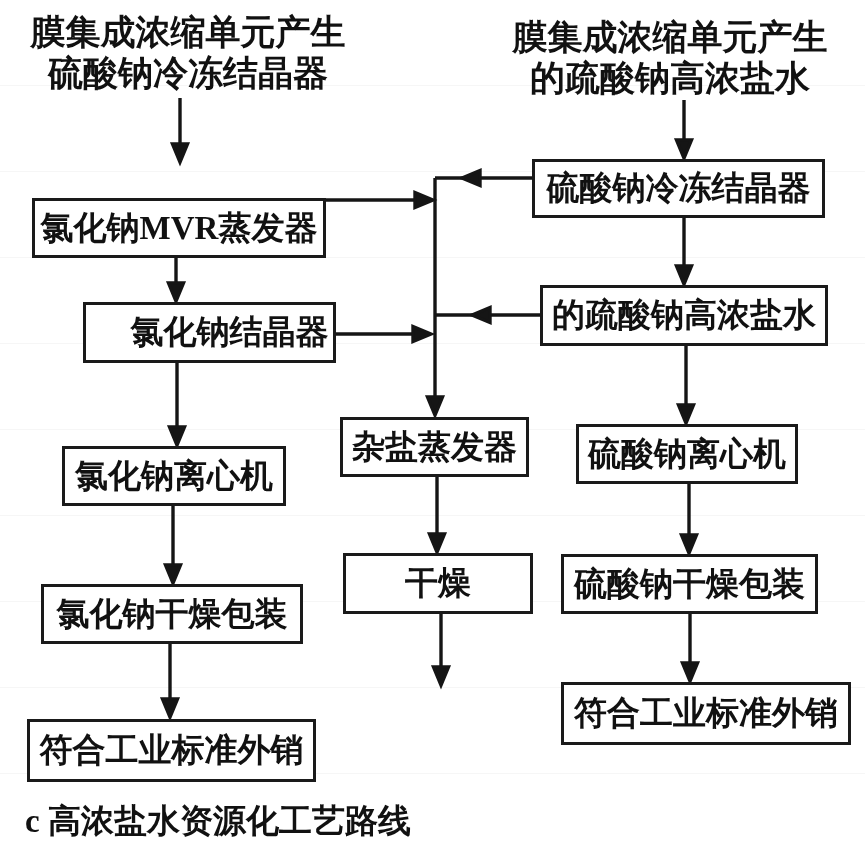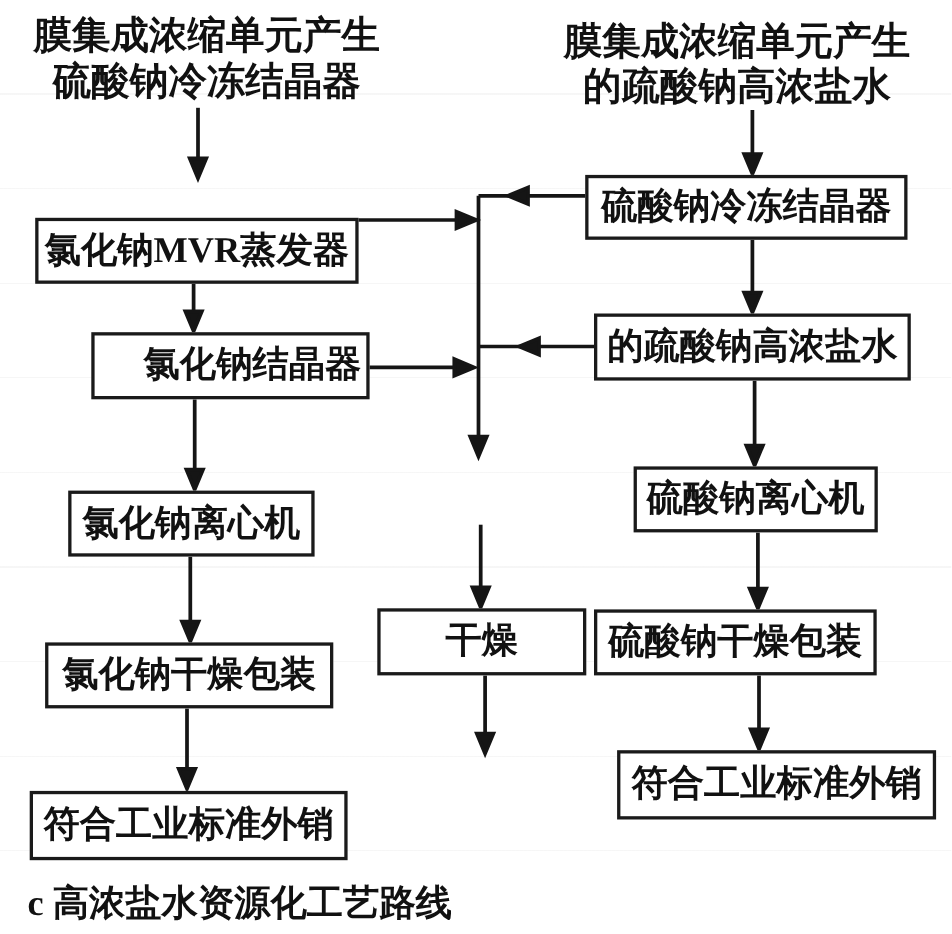--- a/index.html
+++ b/index.html
@@ -44,21 +44,21 @@
   #n2{left:83px;top:302px;width:253px;height:61px;padding-left:40px;}
   #n3{left:62px;top:446px;width:224px;height:60px;}
   #n4{left:41px;top:584px;width:262px;height:60px;}
   #n5{left:27px;top:719px;width:289px;height:63px;}
   #n6{left:340px;top:417px;width:189px;height:60px;}
   #n7{left:343px;top:553px;width:190px;height:61px;}
   #n8{left:338px;top:686px;width:216px;height:61px;}
   #n9{left:532px;top:159px;width:293px;height:59px;text-align:right;}
   #n10{left:540px;top:285px;width:288px;height:61px;}
   #n11{left:576px;top:424px;width:222px;height:60px;}
-  #n12{left:540px;top:554px;width:257px;height:60px;}
+  #n12{left:561px;top:554px;width:257px;height:60px;}
   #n13{left:561px;top:682px;width:290px;height:63px;}
   #srcL{left:8px;top:12px;width:360px;}
   #srcR{left:490px;top:17px;width:360px;}
 </style>
 </head>
 <body>
 
 <div class="canvas">
 
   <svg class="wires" width="865" height="849" viewBox="0 0 865 849">
@@ -146,20 +146,21 @@
     <div>膜集成浓缩单元产生</div>
     <div>的疏酸钠高浓盐水</div>
   </div>
 
   <div class="node" id="n1">氯化钠MVR蒸发器</div>
   <div class="node" id="n2">氯化钠结晶器</div>
   <div class="node" id="n3">氯化钠离心机</div>
   <div class="node" id="n4">氯化钠干燥包装</div>
   <div class="node" id="n5">符合工业标准外销</div>
 
+  <div class="node" id="n6">杂盐蒸发器</div>
   <div class="node" id="n7">干燥</div>
 
   <div class="node" id="n9">硫酸钠冷冻结晶器</div>
   <div class="node" id="n10">的疏酸钠高浓盐水</div>
   <div class="node" id="n11">硫酸钠离心机</div>
   <div class="node" id="n12">硫酸钠干燥包装</div>
   <div class="node" id="n13">符合工业标准外销</div>
 
   <div class="caption">c 高浓盐水资源化工艺路线</div>
 

